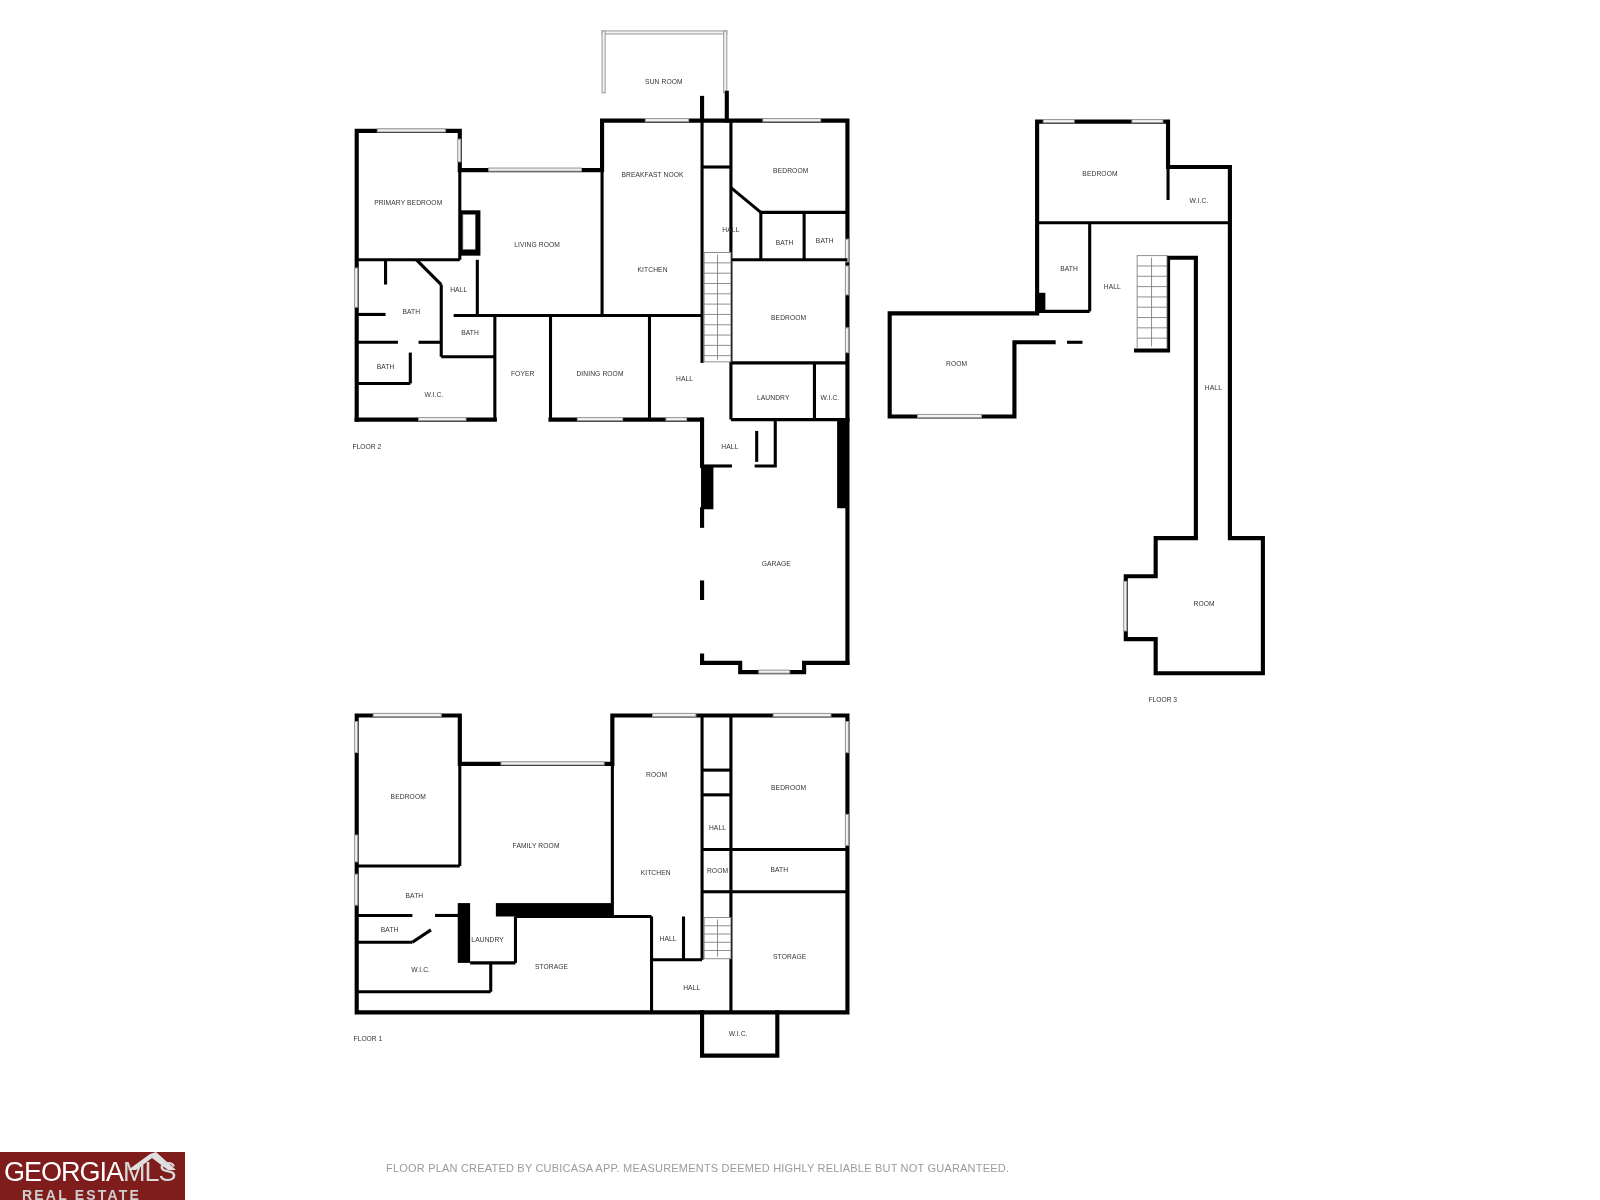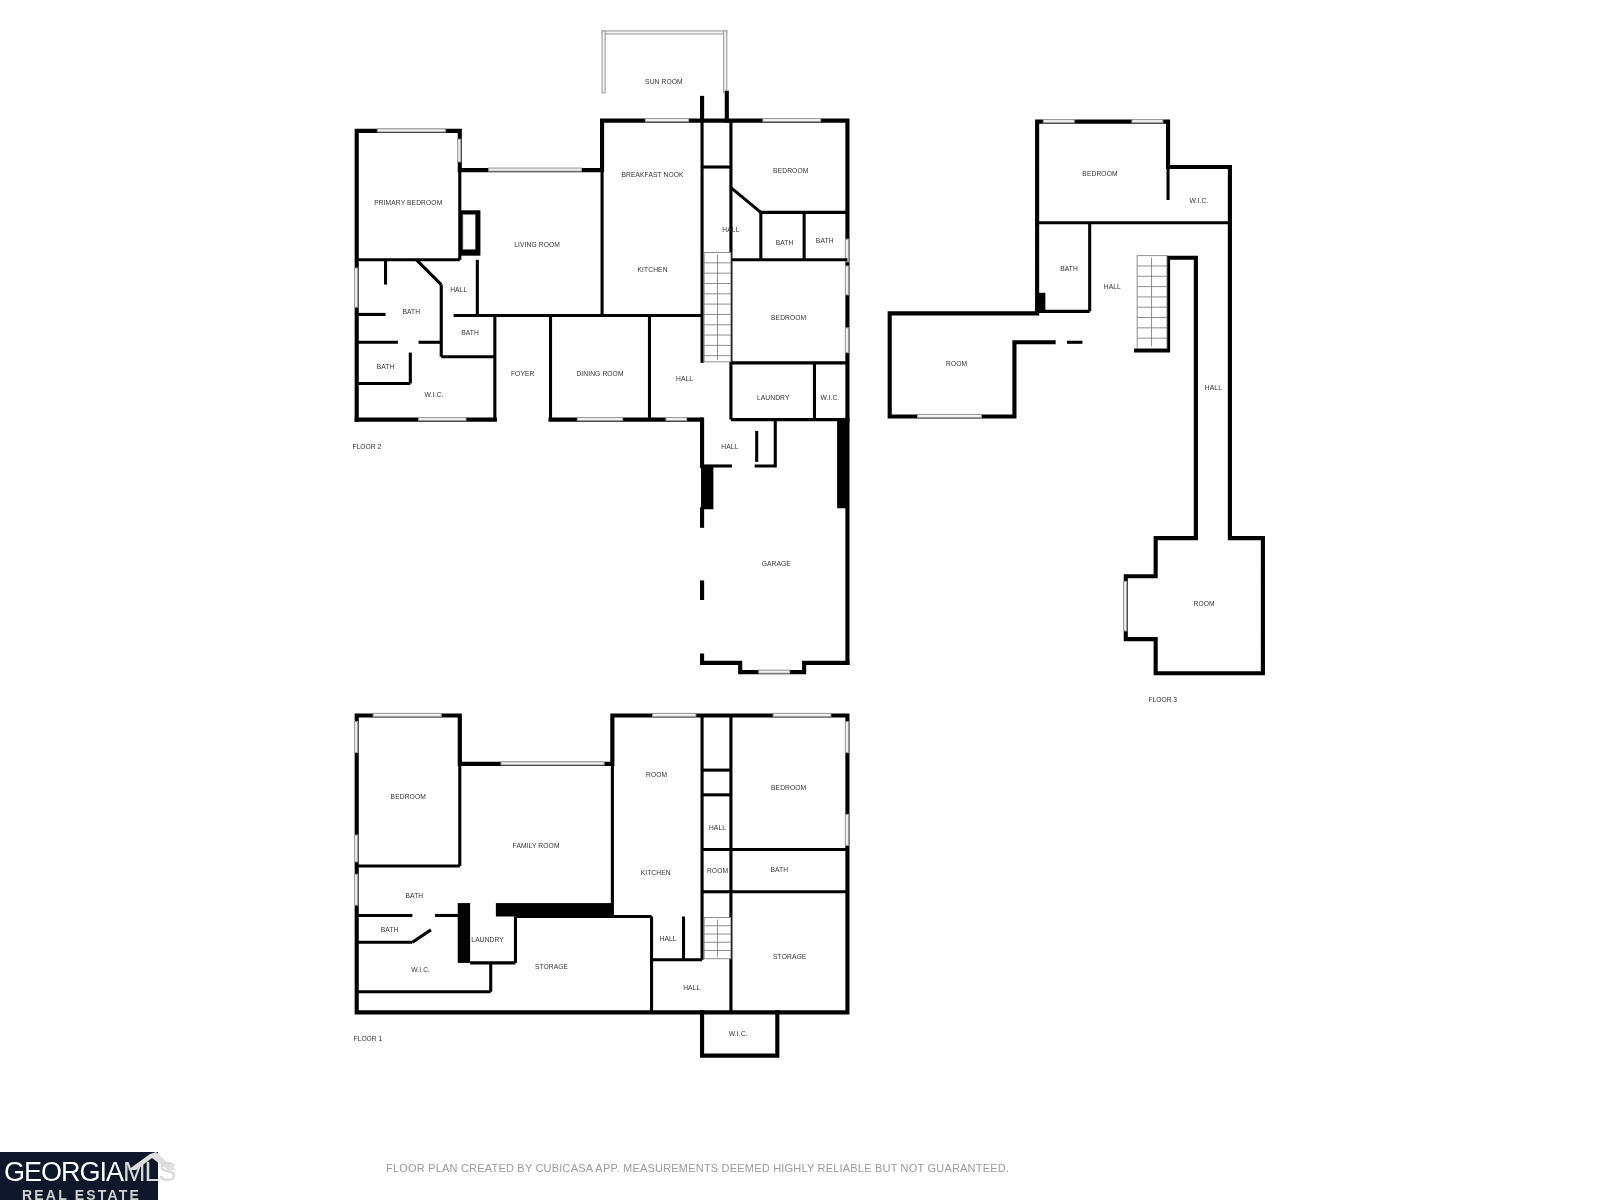--- a/index.html
+++ b/index.html
@@ -6,21 +6,21 @@
   body { width:1600px; height:1200px; position:relative; overflow:hidden; font-family:"Liberation Sans", sans-serif; }
   #plan { position:absolute; left:0; top:0; width:1600px; height:1200px; }
   .wall { stroke:#000; stroke-width:4; fill:none; stroke-linecap:square; }
   .wall-thin { stroke:#000; stroke-width:3; fill:none; }
   .win { stroke:#9a9a9a; stroke-width:1; fill:#f2f2f2; }
   .solid { fill:#000; }
   .stairs line { stroke:#777; stroke-width:0.8; }
   .room-label { font-family:"Liberation Sans", sans-serif; font-size:6.5px; fill:#333; text-anchor:middle; dominant-baseline:middle; letter-spacing:0.1px; }
   .floor-label { font-family:"Liberation Sans", sans-serif; font-size:6.5px; fill:#333; }
   .disclaimer { position:absolute; left:386px; top:1162px; width:846px; font-size:11px; color:#9b9b9b; letter-spacing:0.2px; white-space:nowrap; font-family:"Liberation Sans", sans-serif; }
-  .logo { position:absolute; left:0; top:1152px; width:158px; height:48px; background:#0f172a; }
+  .logo { position:absolute; left:0; top:1152px; width:185px; height:48px; background:#7f1d1d; }
   .logo-main { position:absolute; left:4px; top:6px; font-size:27px; color:#fff; letter-spacing:-1px; font-family:"Liberation Sans", sans-serif; line-height:28px; }
   .logo-main .mls { color:#d9d9d9; font-weight:300; }
   .logo-sub { position:absolute; left:22px; top:35px; font-size:14px; color:#cfcfcf; letter-spacing:2.2px; font-weight:bold; font-family:"Liberation Sans", sans-serif; }
   .logo-roof { position:absolute; left:128px; top:0px; }
 </style>
 </head>
 <body>
 
 <svg id="plan" viewBox="0 0 1552 1164" xmlns="http://www.w3.org/2000/svg">
 

